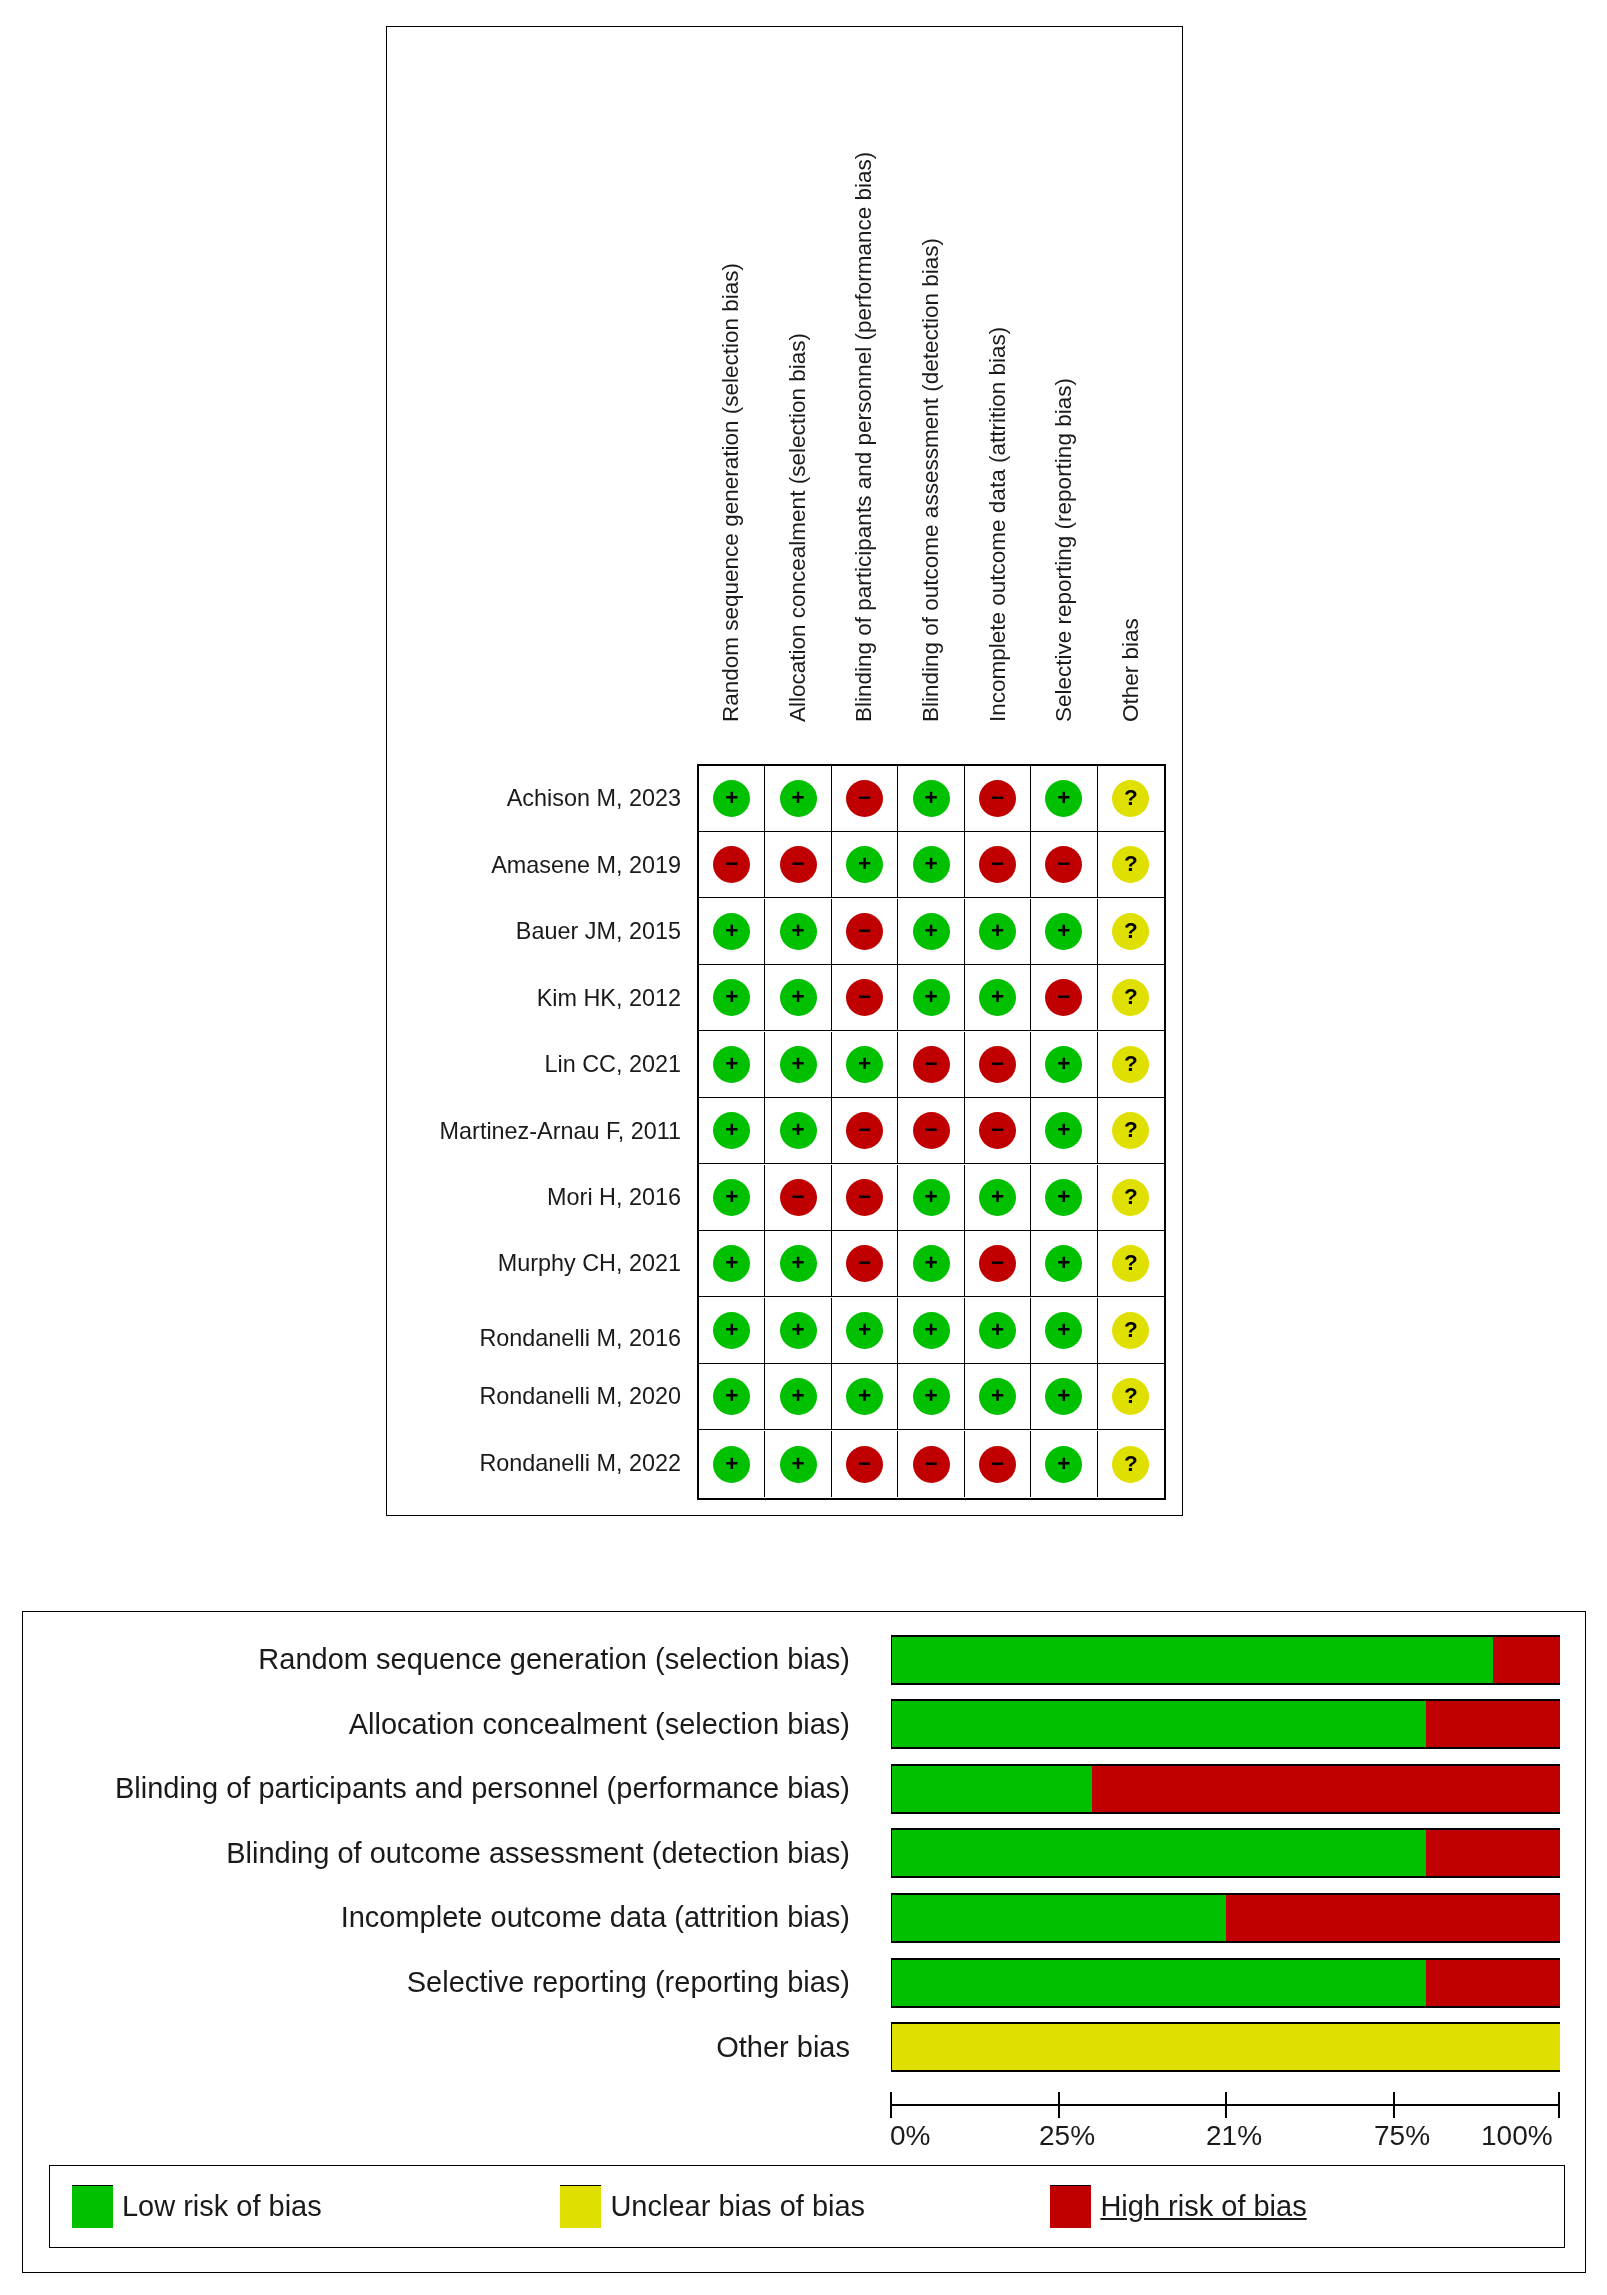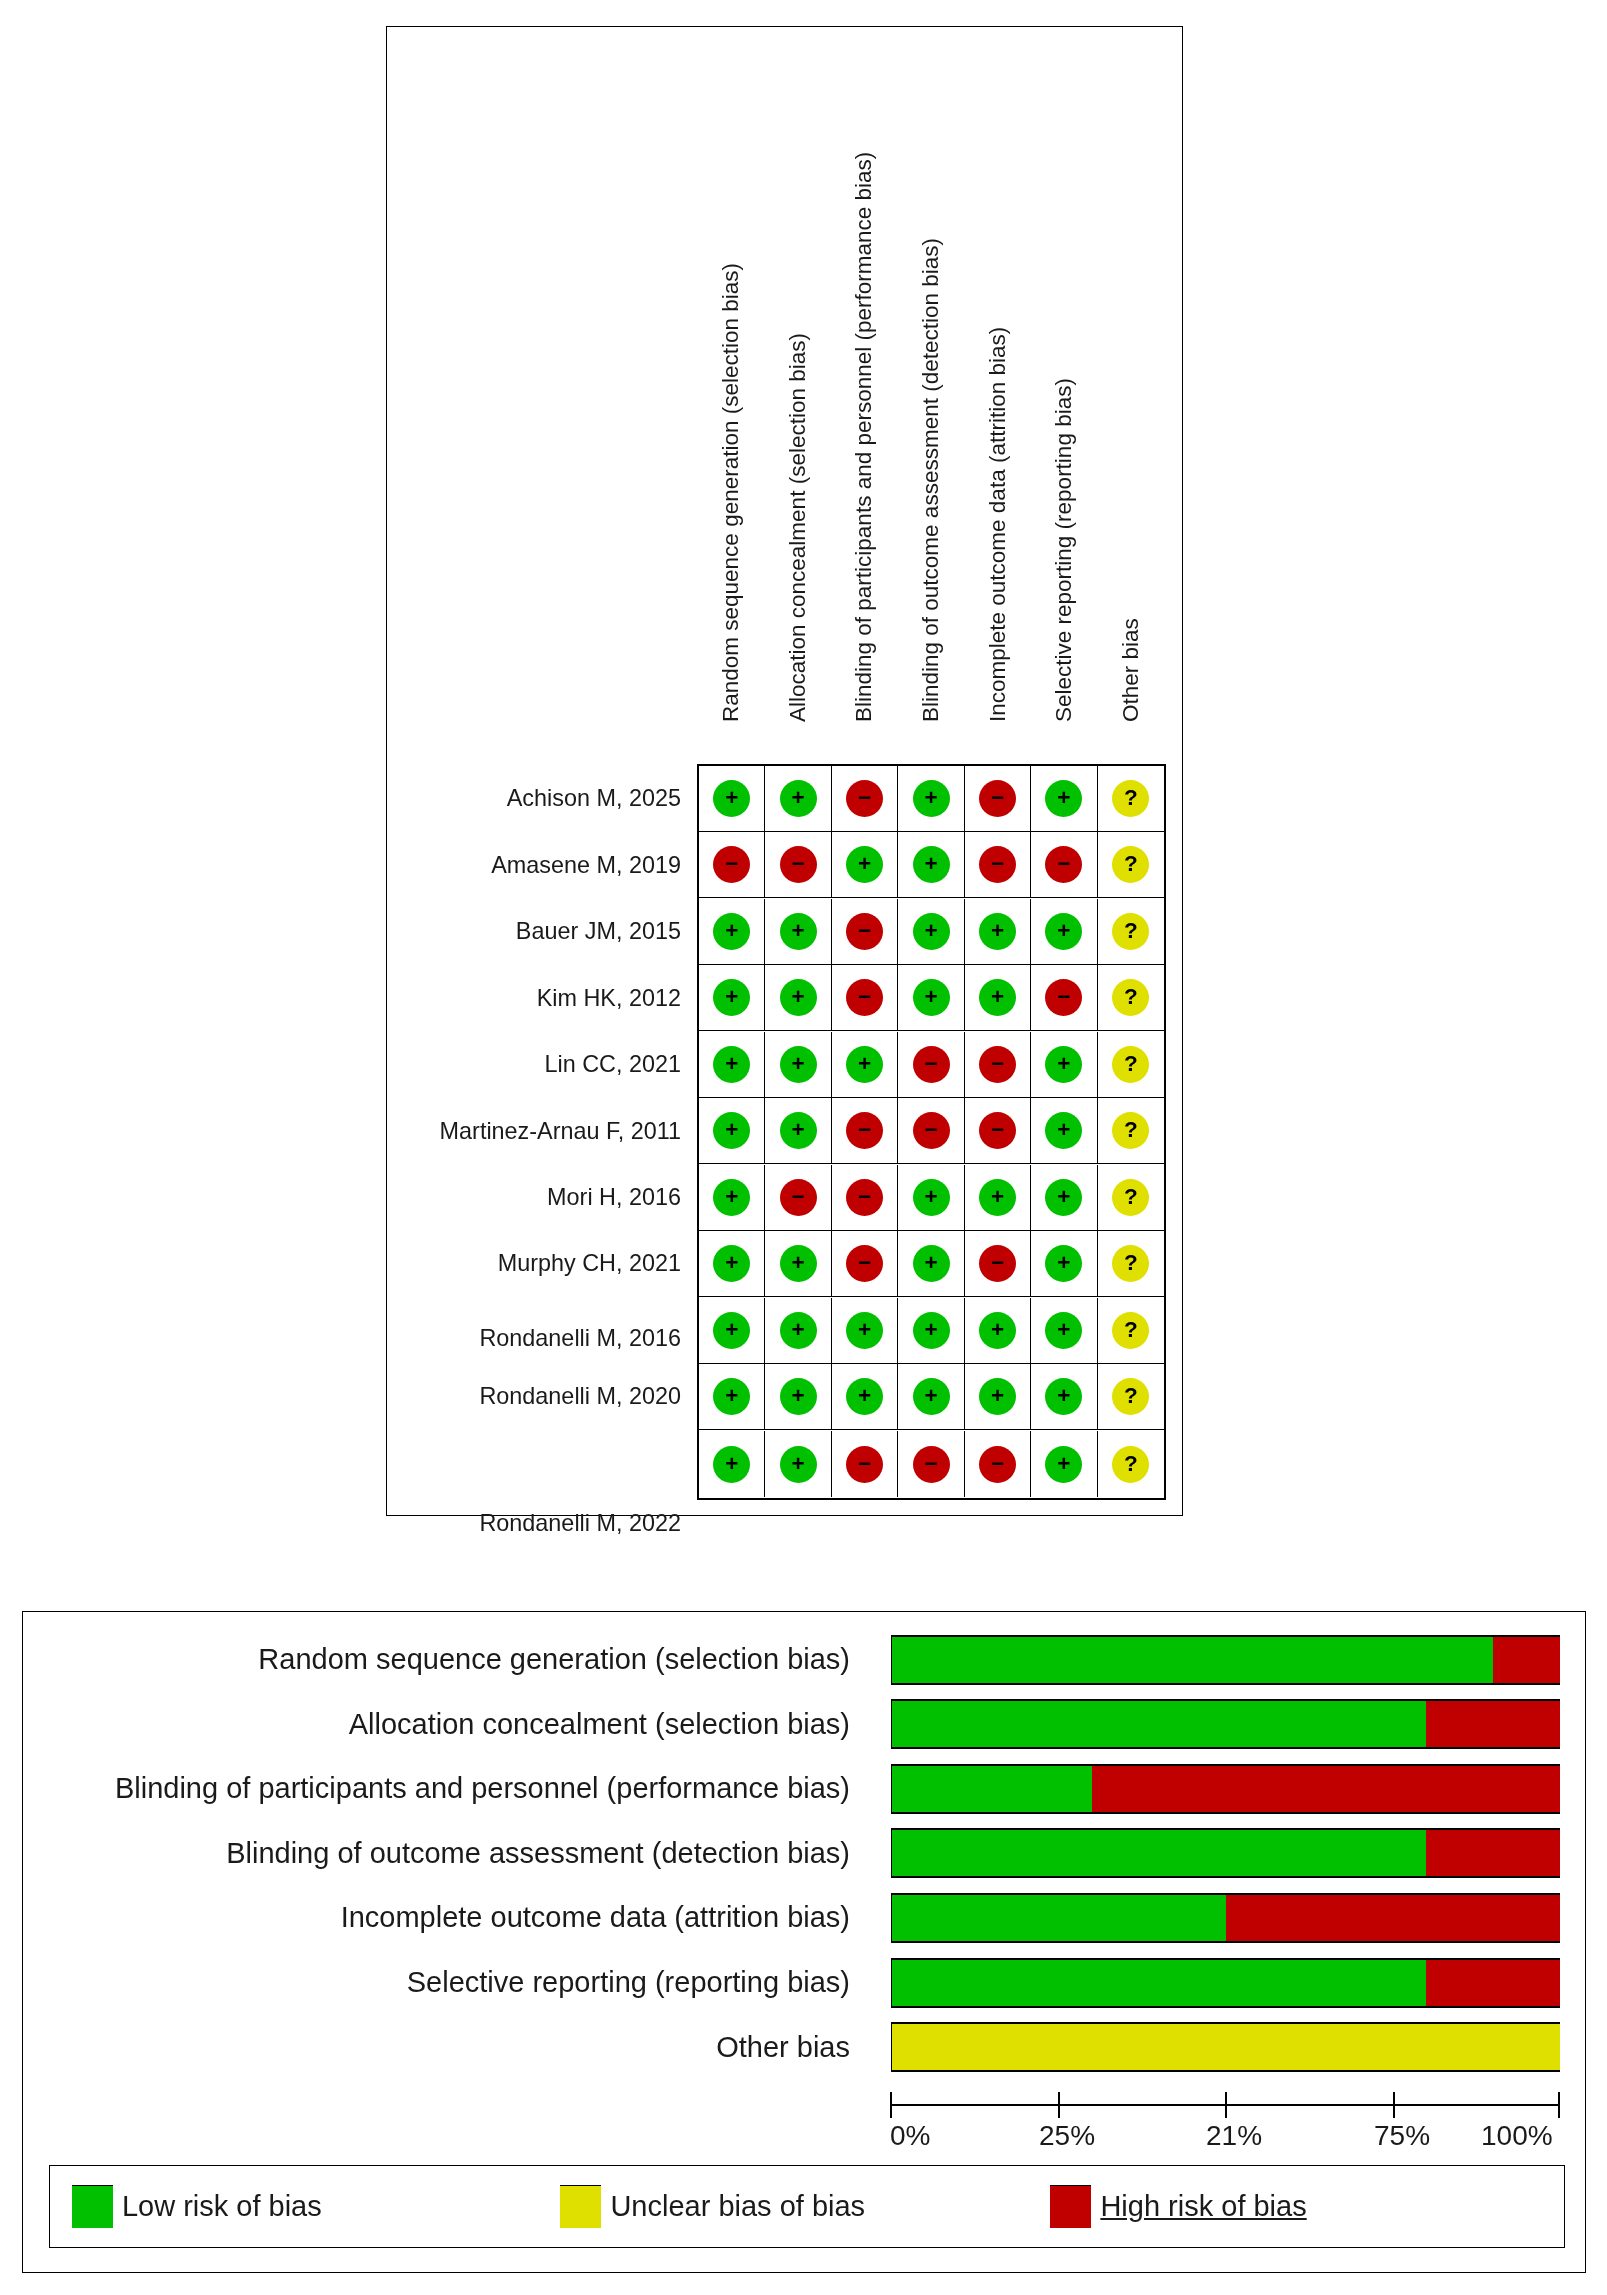--- a/index.html
+++ b/index.html
@@ -69,31 +69,31 @@
       <span>Incomplete outcome data (attrition bias)</span>
     </div>
     <div class="domain-header" style="left: 333px;">
       <span>Selective reporting (reporting bias)</span>
     </div>
     <div class="domain-header" style="left: 400px;">
       <span>Other bias</span>
     </div>
   </div>
 <div id="study-labels">
-    <div class="study-label" style="top: 785px;">Achison M, 2025</div>
+    <div class="study-label" style="top: 785px;">Achison M, 2023</div>
     <div class="study-label" style="top: 852px;">Amasene M, 2019</div>
     <div class="study-label" style="top: 918px;">Bauer JM, 2015</div>
     <div class="study-label" style="top: 985px;">Kim HK, 2012</div>
     <div class="study-label" style="top: 1051px;">Lin CC, 2021</div>
     <div class="study-label" style="top: 1118px;">Martinez-Arnau F, 2011</div>
     <div class="study-label" style="top: 1184px;">Mori H, 2016</div>
     <div class="study-label" style="top: 1250px;">Murphy CH, 2021</div>
     <div class="study-label" style="top: 1317px; margin-top: 8px;">Rondanelli M, 2016</div>
     <div class="study-label" style="top: 1383px;">Rondanelli M, 2020</div>
-    <div class="study-label" style="top: 1510px; text-align: right;">Rondanelli M, 2022</div>
+    <div class="study-label" style="top: 1450px; text-align: right;">Rondanelli M, 2022</div>
   </div>
 <div id="grid">
     <div class="grid-row" style="top: 0px;">
       <div class="grid-cell">
         <div class="judgement low">+</div>
       </div>
       <div class="grid-cell">
         <div class="judgement low">+</div>
       </div>
       <div class="grid-cell">

